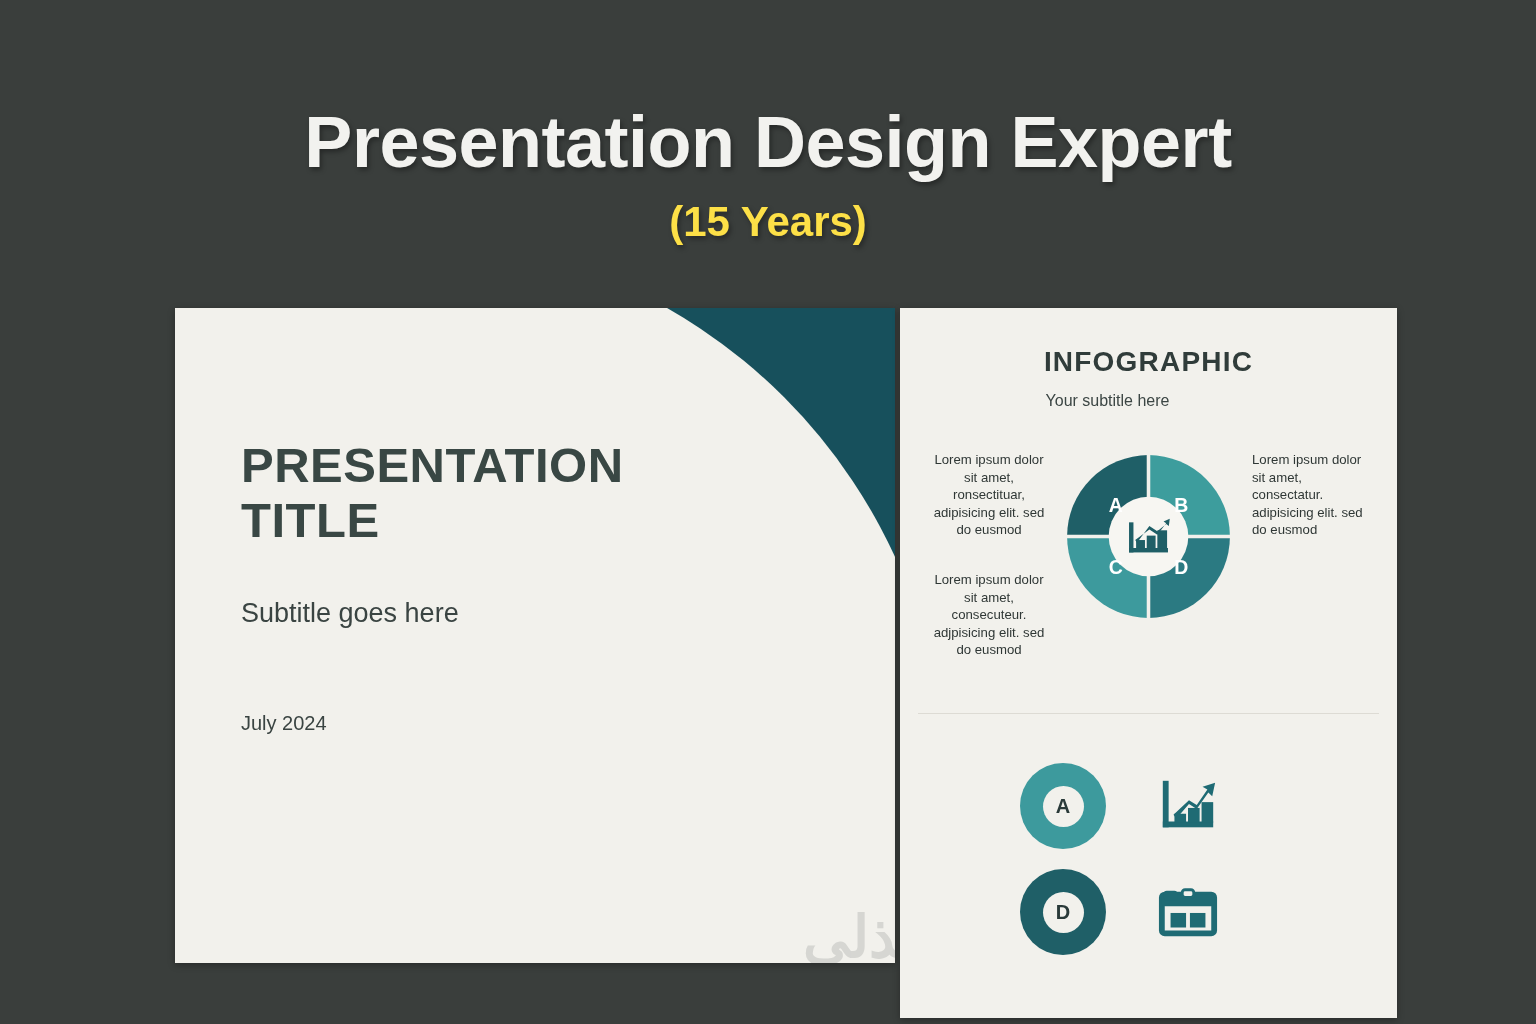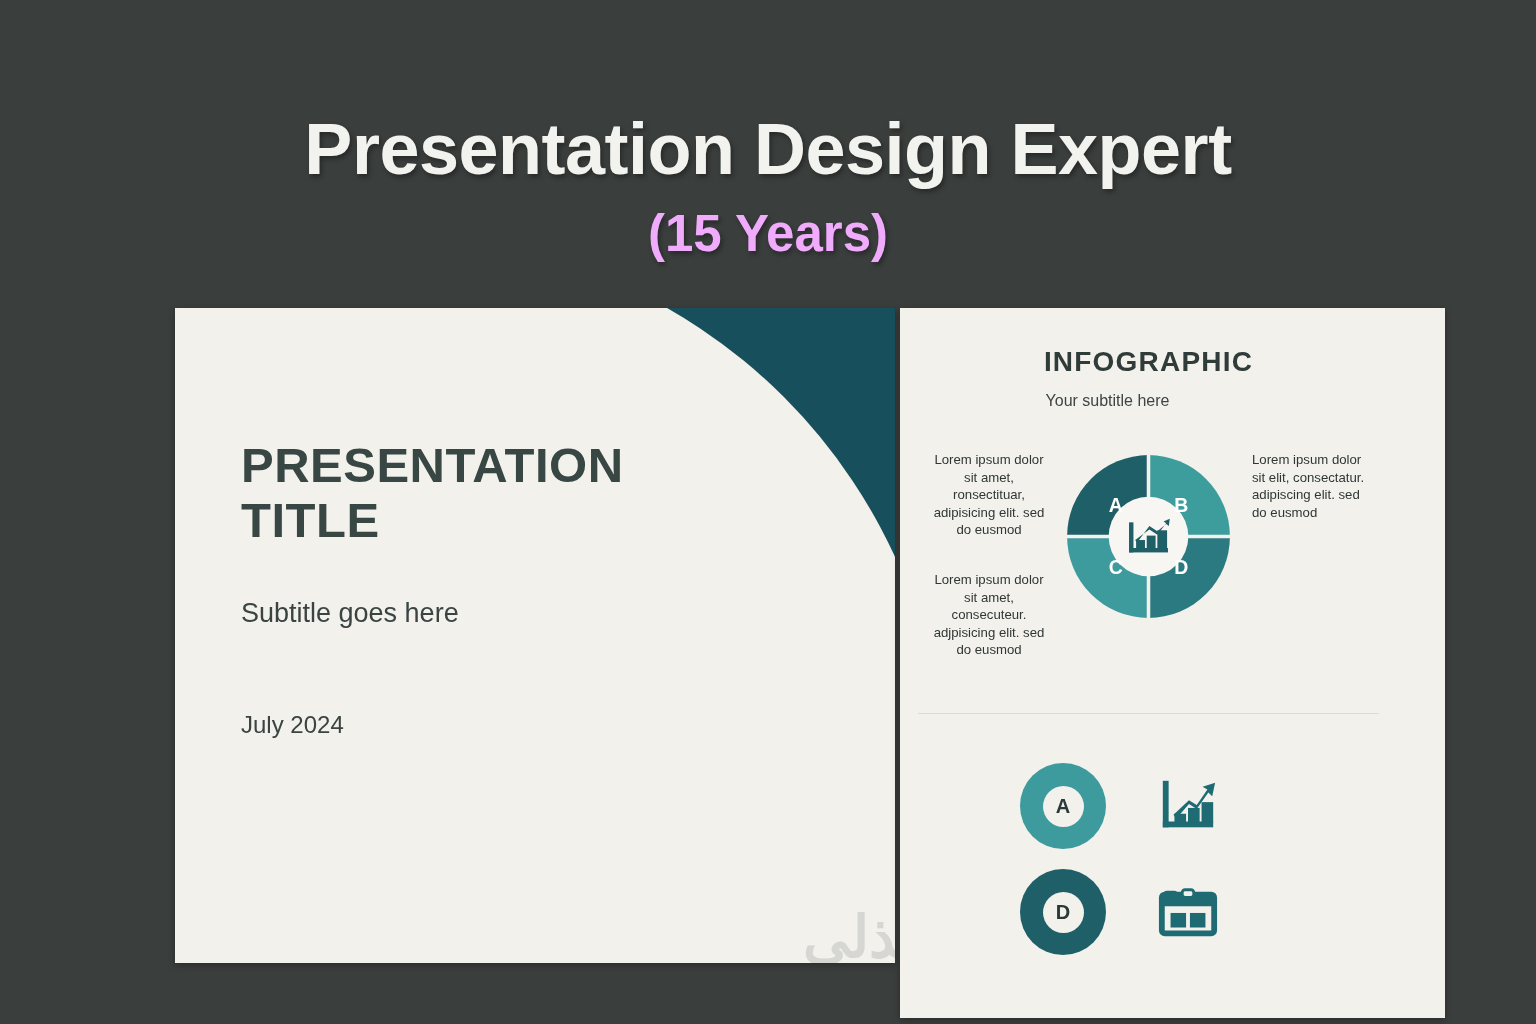--- a/index.html
+++ b/index.html
@@ -12,21 +12,21 @@
     height: 1024px;
     overflow: hidden;
     font-family: "Liberation Sans", sans-serif;
     position: relative;
   }
 
   
   .header {
     position: absolute;
     left: 0;
-    top: 16px;
+    top: 9px;
     width: 1536px;
     height: 300px;
     text-align: center;
   }
   .header-title {
     position: absolute;
     left: 0;
     top: 97px;
     width: 1536px;
     font-size: 72px;
@@ -34,23 +34,23 @@
     color: #f2f2ef;
     letter-spacing: -0.5px;
     line-height: 1;
     text-shadow: 2px 3px 5px rgba(0,0,0,0.35);
   }
   .header-subtitle {
     position: absolute;
     left: 0;
     top: 192px;
     width: 1536px;
-    font-size: 51px;
-    font-weight: bold;
-    color: #f0abfc;
+    font-size: 42px;
+    font-weight: bold;
+    color: #fde047;
     line-height: 1;
     text-shadow: 2px 3px 5px rgba(0,0,0,0.35);
   }
 
   
   .board {
     position: absolute;
     left: 175px;
     top: 308px;
     width: 1222px;
@@ -95,21 +95,21 @@
   }
   .left-subtitle {
     margin: 52px 0 0 0;
     font-size: 27px;
     font-weight: 400;
     color: #3a4442;
     line-height: 1;
   }
   .left-date {
     margin: 86px 0 0 0;
-    font-size: 24px;
+    font-size: 20px;
     font-weight: 400;
     color: #3a4442;
     line-height: 1;
   }
 
   
   .watermark {
     position: absolute;
     left: 470px;
     top: 600px;
@@ -128,21 +128,20 @@
   
   .slide-right {
     position: absolute;
     left: 725px;
     top: 0;
     width: 497px;
     height: 710px;
     background: #f2f1ec;
     overflow: hidden;
     box-shadow: 0 2px 7px rgba(0,0,0,0.30);
-    padding-left: 48px;
   }
   .info-title {
     position: absolute;
     left: 0;
     top: 40px;
     width: 497px;
     text-align: center;
     font-size: 28px;
     font-weight: bold;
     color: #303c3a;
@@ -288,21 +287,21 @@
           <rect x="78" y="113" width="44" height="5"></rect>
           <rect x="86" y="104" width="10" height="9"></rect>
           <rect x="98" y="99" width="10" height="14"></rect>
           <rect x="110" y="93" width="11" height="20"></rect>
           <path d="M85,104 L101,92 L110,98 L120,85 L117,83 L124,80 L123,88 L120,86 L110,94 L101,88 L87,107 Z"></path>
         </g>
       </svg>
     </div>
 
     <div class="lorem left r0">Lorem ipsum dolor sit amet, ronsectituar, adipisicing elit. sed do eusmod</div>
-    <div class="lorem right r0">Lorem ipsum dolor sit elit, consectatur. adipiscing elit. sed do eusmod</div>
+    <div class="lorem right r0">Lorem ipsum dolor sit amet, consectatur. adipisicing elit. sed do eusmod</div>
     <div class="lorem left r1">Lorem ipsum dolor sit amet, consecuteur. adjpisicing elit. sed do eusmod</div>
 
     <div class="divider"></div>
 
     <div class="brow b0">
       <div class="ring" style="background:#3d9a9d">
         <div class="hole">A</div>
       </div>
       <svg class="brow-icon" viewBox="0 0 64 64" fill="#1f6b74">
         <rect x="6" y="6" width="6" height="48"></rect>

